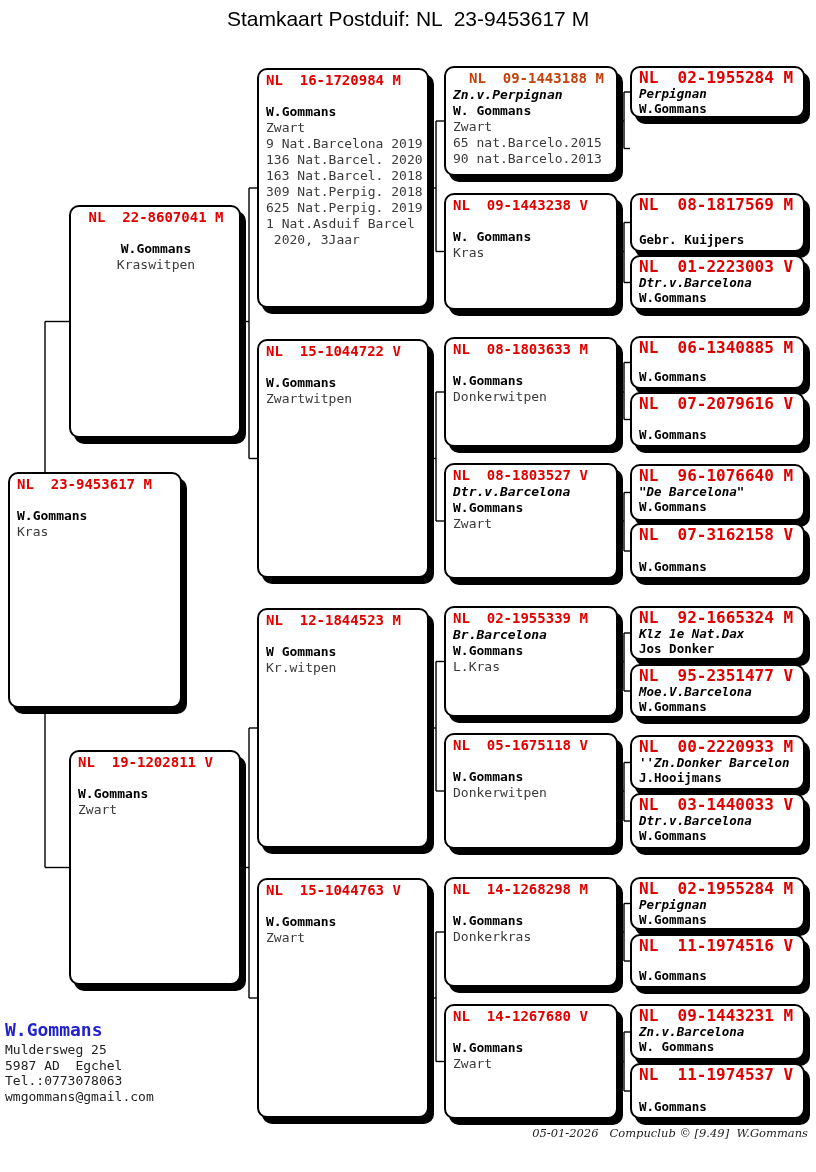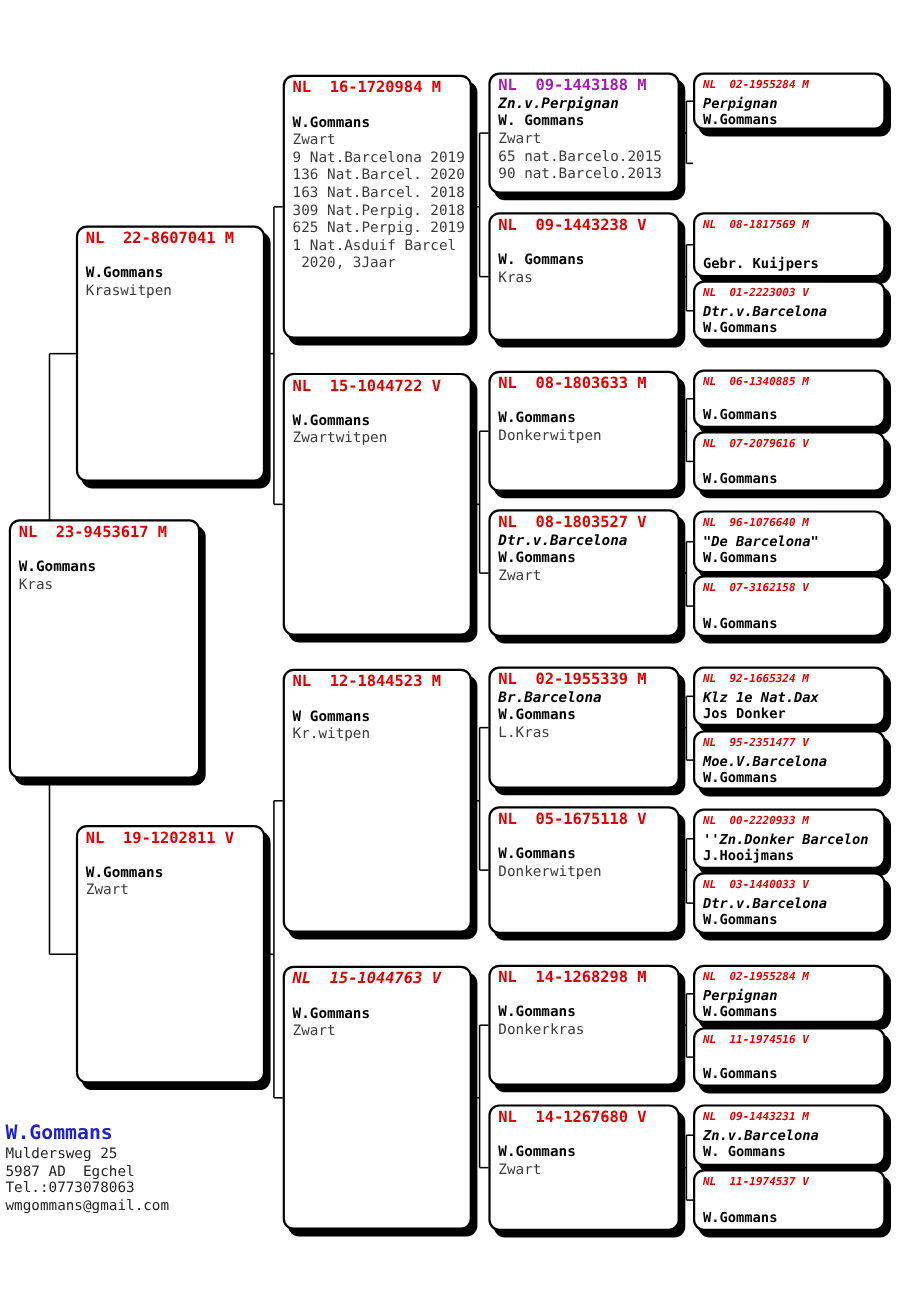--- a/index.html
+++ b/index.html
@@ -12,32 +12,33 @@
   .box{position:absolute;z-index:1;box-sizing:border-box;background:#fff;
        border:2px solid #000;border-radius:10px;box-shadow:5px 6px 0 #000;
        padding:2px 5px 3px 7px;display:flex;flex-direction:column;
        font-size:13px;line-height:16px;color:#000;overflow:hidden;}
   .ring{font-weight:bold;font-size:14px;line-height:17px;white-space:pre;}
   .nick{font-weight:bold;font-style:italic;white-space:pre;}
   .owner{font-weight:bold;white-space:pre;}
   .desc{color:#3a3a3a;white-space:pre;}
   .spacer{height:15px;}
   .small{font-size:12.5px;line-height:15px;}
-  .small .ring{font-size:10px;line-height:16px;font-style:italic;}
+  .small .ring{font-size:16px;line-height:16px;}
   .small .owner.bottom{margin-top:auto;}
   .breeder{position:absolute;left:5px;top:1018px;z-index:1;}
   .breeder-name{font-weight:bold;font-size:18px;line-height:24px;white-space:pre;}
   .breeder-line{font-size:13px;line-height:15.5px;color:#222;white-space:pre;}
   .footer{position:absolute;right:8px;top:1126px;z-index:1;
           font-family:"DejaVu Serif",serif;font-style:italic;font-size:11.5px;color:#222;white-space:pre;}
 </style>
 </head>
 <body>
 
 <div class="page" id="tree">
+  <div class="title">Stamkaart Postduif: NL  23-9453617 M</div>
   <svg id="connectors" class="connectors" width="816" height="1172">
       <line x1="45" y1="321.5" x2="45" y2="867.5"></line>
       <line x1="45" y1="321.5" x2="69" y2="321.5"></line>
       <line x1="45" y1="867.5" x2="69" y2="867.5"></line>
       <line x1="241" y1="321.5" x2="249" y2="321.5"></line>
       <line x1="249" y1="188" x2="249" y2="458.5"></line>
       <line x1="249" y1="188" x2="257" y2="188"></line>
       <line x1="249" y1="458.5" x2="257" y2="458.5"></line>
       <line x1="241" y1="867.5" x2="249" y2="867.5"></line>
       <line x1="249" y1="728" x2="249" y2="998"></line>
@@ -92,27 +93,28 @@
       <line x1="624" y1="1032" x2="630" y2="1032"></line>
       <line x1="624" y1="1091" x2="630" y2="1091"></line>
     </svg>
   <div class="breeder">
     <div class="breeder-name" style="color: rgb(34, 34, 204);">W.Gommans</div>
     <div class="breeder-line">Muldersweg 25</div>
     <div class="breeder-line">5987 AD  Egchel</div>
     <div class="breeder-line">Tel.:0773078063</div>
     <div class="breeder-line">wmgommans@gmail.com</div>
   </div>
+  <div class="footer">05-01-2026   Compuclub © [9.49]  W.Gommans</div>
 <div class="box" style="left: 8px; top: 472px; width: 174px; height: 236px;">
       <div class="ring" style="color: rgb(224, 0, 0);">NL  23-9453617 M</div>
       <div class="spacer"></div>
       <div class="owner">W.Gommans</div>
       <div class="desc">Kras</div>
     </div>
-    <div class="box" style="left: 69px; top: 205px; width: 172px; height: 233px;">
+    <div class="box" style="left: 69px; top: 205px; width: 172px; height: 233px; align-items: center;">
       <div class="ring" style="color: rgb(224, 0, 0);">NL  22-8607041 M</div>
       <div class="spacer"></div>
       <div class="owner">W.Gommans</div>
       <div class="desc">Kraswitpen</div>
     </div>
     <div class="box" style="left: 69px; top: 750px; width: 172px; height: 235px;">
       <div class="ring" style="color: rgb(224, 0, 0);">NL  19-1202811 V</div>
       <div class="spacer"></div>
       <div class="owner">W.Gommans</div>
       <div class="desc">Zwart</div>
@@ -136,27 +138,27 @@
       <div class="owner">W.Gommans</div>
       <div class="desc">Zwartwitpen</div>
     </div>
     <div class="box" style="left: 257px; top: 608px; width: 172px; height: 240px;">
       <div class="ring" style="color: rgb(224, 0, 0);">NL  12-1844523 M</div>
       <div class="spacer"></div>
       <div class="owner">W Gommans</div>
       <div class="desc">Kr.witpen</div>
     </div>
     <div class="box" style="left: 257px; top: 878px; width: 172px; height: 240px;">
-      <div class="ring" style="color: rgb(224, 0, 0); font-style: italic;">NL  15-1044763 V</div>
+      <div class="ring" style="color: rgb(224, 0, 0);">NL  15-1044763 V</div>
       <div class="spacer"></div>
       <div class="owner">W.Gommans</div>
       <div class="desc">Zwart</div>
     </div>
     <div class="box" style="left: 444px; top: 66px; width: 174px; height: 110px;">
-      <div class="ring" style="color: #a21caf;">NL  09-1443188 M</div>
+      <div class="ring" style="color: #c2410c; margin-left: 16px;">NL  09-1443188 M</div>
       <div class="nick">Zn.v.Perpignan</div>
       <div class="owner">W. Gommans</div>
       <div class="desc">Zwart</div>
       <div class="desc">65 nat.Barcelo.2015</div>
       <div class="desc">90 nat.Barcelo.2013</div>
     </div>
     <div class="box" style="left: 444px; top: 193px; width: 174px; height: 117px;">
       <div class="ring" style="color: rgb(224, 0, 0);">NL  09-1443238 V</div>
       <div class="spacer"></div>
       <div class="owner">W. Gommans</div>

